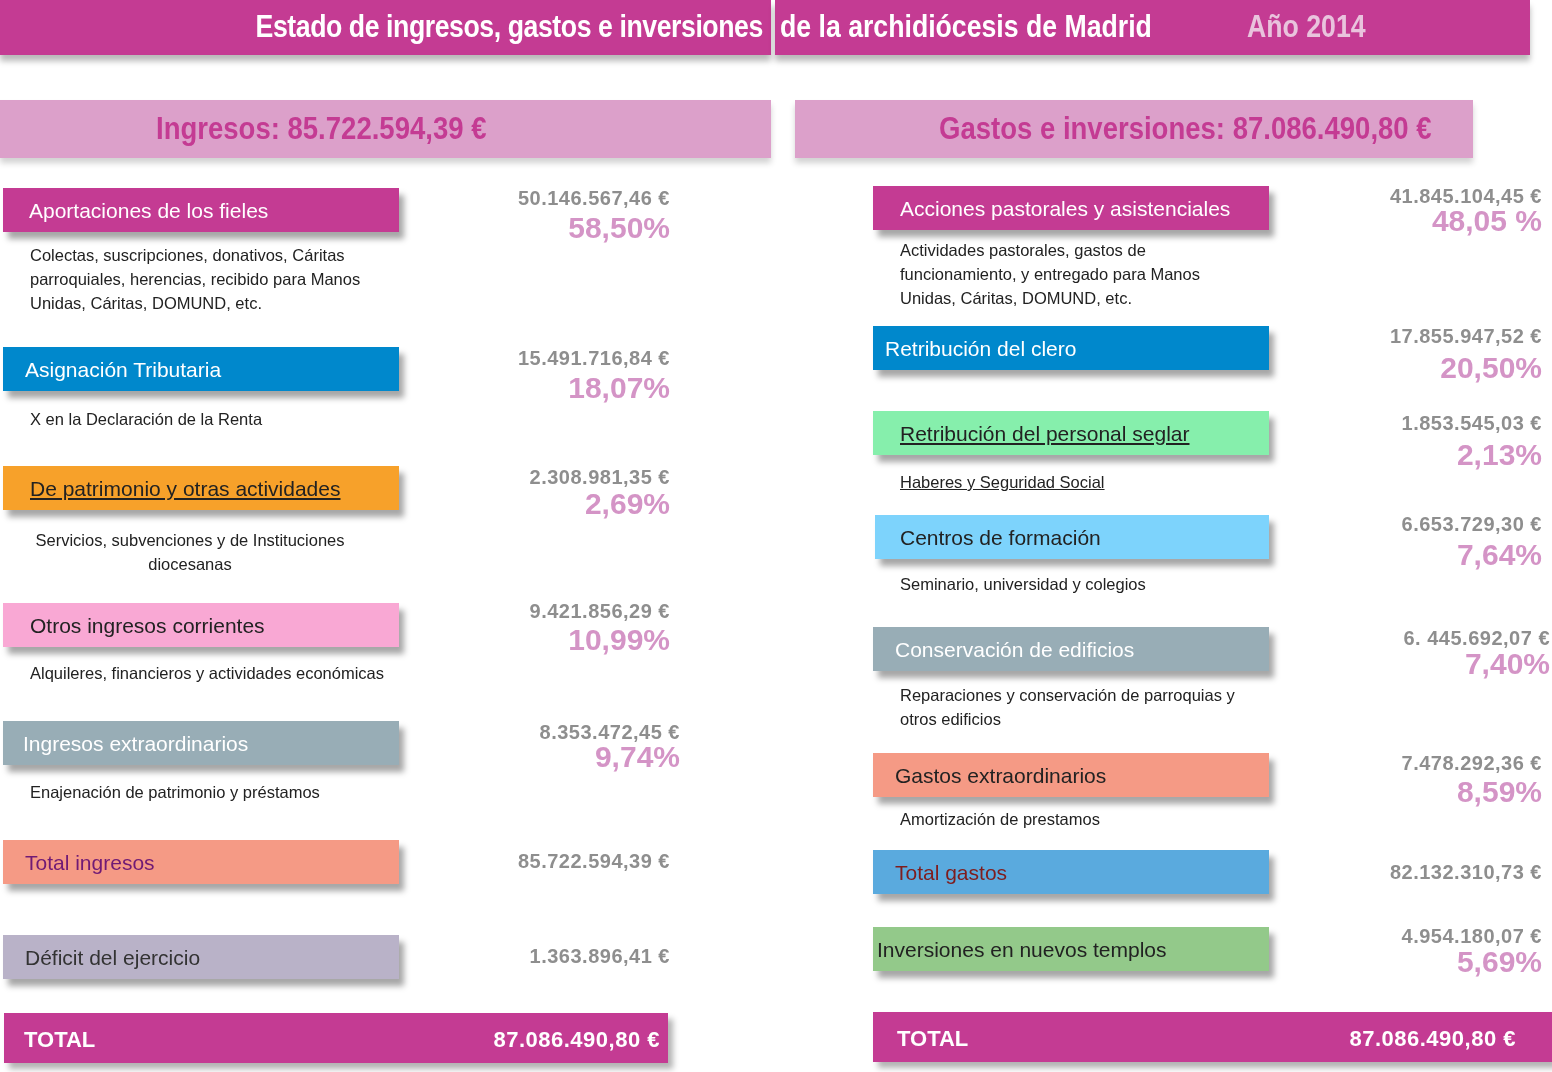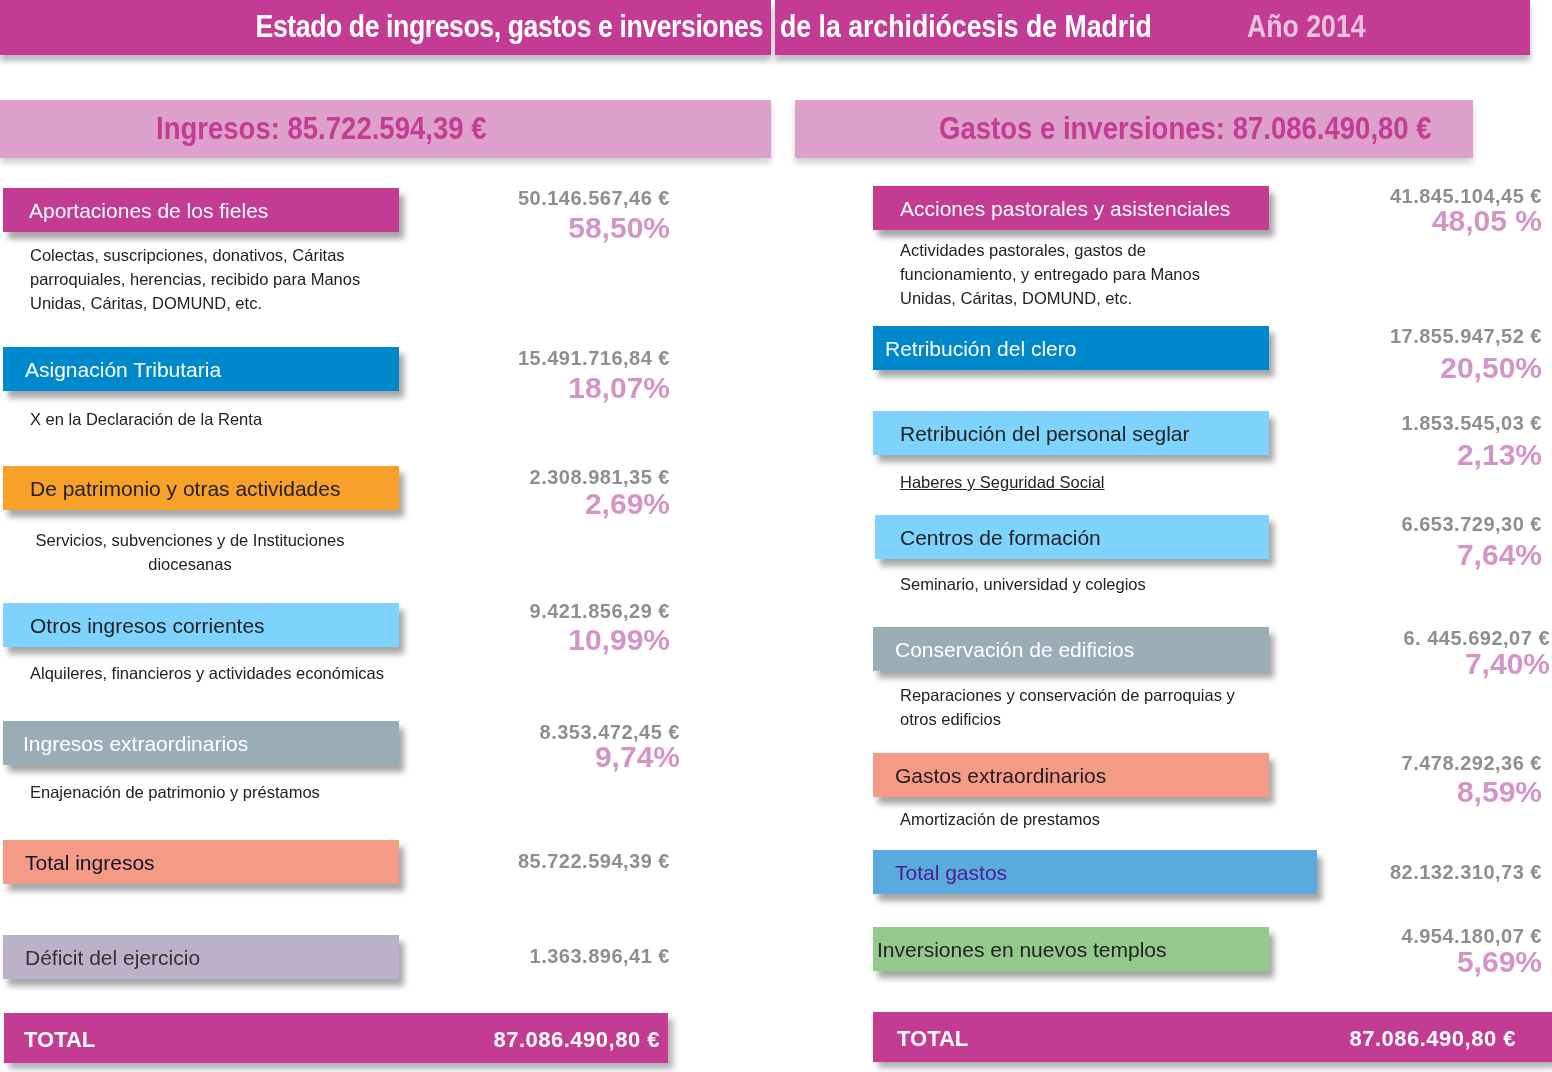--- a/index.html
+++ b/index.html
@@ -35,76 +35,76 @@
 <div class="abs cat" style="left:3px;top:188px;width:396px;background:#c43b93;color:#ffffff;">Aportaciones de los fieles</div>
 <div class="abs desc" style="left:30px;top:243px;width:340px;">Colectas, suscripciones, donativos, Cáritas parroquiales, herencias, recibido para Manos Unidas, Cáritas, DOMUND, etc.</div>
 <div class="abs amt" style="left:420px;top:187px;width:250px;">50.146.567,46 €</div>
 <div class="abs pct" style="left:420px;top:211px;width:250px;">58,50%</div>
 
 <div class="abs cat" style="left:3px;top:347px;width:396px;background:#0088cc;color:#ffffff;padding-left:22px;">Asignación Tributaria</div>
 <div class="abs desc" style="left:30px;top:407px;width:340px;">X en la Declaración de la Renta</div>
 <div class="abs amt" style="left:420px;top:347px;width:250px;">15.491.716,84 €</div>
 <div class="abs pct" style="left:420px;top:371px;width:250px;">18,07%</div>
 
-<div class="abs cat" style="left:3px;top:466px;width:396px;background:#f7a12a;color:#222222;padding-left:27px;">De patrimonio y otras actividades</div>
+<div class="abs cat" style="left:3px;top:466px;width:396px;background:#f7a12a;color:#222222;padding-left:27px;text-decoration:underline;">De patrimonio y otras actividades</div>
 <div class="abs desc" style="left:30px;top:528px;width:320px;text-align:center;">Servicios, subvenciones y de Instituciones diocesanas</div>
 <div class="abs amt" style="left:420px;top:466px;width:250px;">2.308.981,35 €</div>
 <div class="abs pct" style="left:420px;top:487px;width:250px;">2,69%</div>
 
-<div class="abs cat" style="left:3px;top:603px;width:396px;background:#7dd3fc;color:#222222;padding-left:27px;">Otros ingresos corrientes</div>
+<div class="abs cat" style="left:3px;top:603px;width:396px;background:#f9a8d4;color:#222222;padding-left:27px;">Otros ingresos corrientes</div>
 <div class="abs desc" style="left:30px;top:661px;width:380px;">Alquileres, financieros y actividades económicas</div>
 <div class="abs amt" style="left:420px;top:600px;width:250px;">9.421.856,29 €</div>
 <div class="abs pct" style="left:420px;top:623px;width:250px;">10,99%</div>
 
 <div class="abs cat" style="left:3px;top:721px;width:396px;background:#98adb6;color:#ffffff;padding-left:20px;">Ingresos extraordinarios</div>
 <div class="abs desc" style="left:30px;top:780px;width:360px;">Enajenación de patrimonio y préstamos</div>
 <div class="abs amt" style="left:430px;top:721px;width:250px;">8.353.472,45 €</div>
 <div class="abs pct" style="left:430px;top:740px;width:250px;">9,74%</div>
 
-<div class="abs cat" style="left:3px;top:840px;width:396px;background:#f59a85;color:#0f172a;padding-left:22px;">Total ingresos</div>
+<div class="abs cat" style="left:3px;top:840px;width:396px;background:#f59a85;color:#701a75;padding-left:22px;">Total ingresos</div>
 <div class="abs amt" style="left:420px;top:850px;width:250px;">85.722.594,39 €</div>
 
 <div class="abs cat" style="left:3px;top:935px;width:396px;background:#b9b2c8;color:#333333;padding-left:22px;">Déficit del ejercicio</div>
 <div class="abs amt" style="left:420px;top:945px;width:250px;">1.363.896,41 €</div>
 
 <div class="abs total-bar" style="left:4px;top:1013px;width:664px;">
   <span style="position:absolute;left:20px;">TOTAL</span>
   <span style="position:absolute;right:8px;letter-spacing:0.5px;">87.086.490,80 €</span>
 </div>
 
 <div class="abs cat" style="left:873px;top:186px;width:396px;background:#c43b93;color:#ffffff;padding-left:27px;">Acciones pastorales y asistenciales</div>
 <div class="abs desc" style="left:900px;top:238px;width:360px;">Actividades pastorales, gastos de funcionamiento, y entregado para Manos Unidas, Cáritas, DOMUND, etc.</div>
 <div class="abs amt" style="left:1290px;top:185px;width:252px;">41.845.104,45 €</div>
 <div class="abs pct" style="left:1290px;top:204px;width:252px;">48,05 %</div>
 
 <div class="abs cat" style="left:873px;top:326px;width:396px;background:#0088cc;color:#ffffff;padding-left:12px;">Retribución del clero</div>
 <div class="abs amt" style="left:1290px;top:325px;width:252px;">17.855.947,52 €</div>
 <div class="abs pct" style="left:1290px;top:351px;width:252px;">20,50%</div>
 
-<div class="abs cat" style="left:873px;top:411px;width:396px;background:#7dd3fc;color:#222222;padding-left:27px;">Retribución del personal seglar</div>
+<div class="abs cat" style="left:873px;top:411px;width:396px;background:#86efac;color:#222222;padding-left:27px;text-decoration:underline;">Retribución del personal seglar</div>
 <div class="abs desc" style="left:900px;top:470px;width:360px;text-decoration:underline;">Haberes y Seguridad Social</div>
 <div class="abs amt" style="left:1290px;top:412px;width:252px;">1.853.545,03 €</div>
 <div class="abs pct" style="left:1290px;top:438px;width:252px;">2,13%</div>
 
 <div class="abs cat" style="left:875px;top:515px;width:394px;background:#7dd3fc;color:#222222;padding-left:25px;">Centros de formación</div>
 <div class="abs desc" style="left:900px;top:572px;width:360px;">Seminario, universidad y colegios</div>
 <div class="abs amt" style="left:1290px;top:513px;width:252px;">6.653.729,30 €</div>
 <div class="abs pct" style="left:1290px;top:538px;width:252px;">7,64%</div>
 
 <div class="abs cat" style="left:873px;top:627px;width:396px;background:#98adb6;color:#ffffff;padding-left:22px;">Conservación de edificios</div>
 <div class="abs desc" style="left:900px;top:683px;width:340px;">Reparaciones y conservación de parroquias y otros edificios</div>
 <div class="abs amt" style="left:1298px;top:627px;width:252px;">6. 445.692,07 €</div>
 <div class="abs pct" style="left:1298px;top:647px;width:252px;">7,40%</div>
 
 <div class="abs cat" style="left:873px;top:753px;width:396px;background:#f59a85;color:#222222;padding-left:22px;">Gastos extraordinarios</div>
 <div class="abs desc" style="left:900px;top:807px;width:360px;">Amortización de prestamos</div>
 <div class="abs amt" style="left:1290px;top:752px;width:252px;">7.478.292,36 €</div>
 <div class="abs pct" style="left:1290px;top:775px;width:252px;">8,59%</div>
 
-<div class="abs cat" style="left:873px;top:850px;width:444px;background:#5aaade;color:#4c1d95;padding-left:22px;">Total gastos</div>
+<div class="abs cat" style="left:873px;top:850px;width:396px;background:#5aaade;color:#7f1d1d;padding-left:22px;">Total gastos</div>
 <div class="abs amt" style="left:1290px;top:861px;width:252px;">82.132.310,73 €</div>
 
 <div class="abs cat" style="left:873px;top:927px;width:396px;background:#93c98a;color:#222222;padding-left:4px;">Inversiones en nuevos templos</div>
 <div class="abs amt" style="left:1290px;top:925px;width:252px;">4.954.180,07 €</div>
 <div class="abs pct" style="left:1290px;top:945px;width:252px;">5,69%</div>
 
 <div class="abs total-bar" style="left:873px;top:1012px;width:679px;">
   <span style="position:absolute;left:24px;">TOTAL</span>
   <span style="position:absolute;right:36px;letter-spacing:0.5px;">87.086.490,80 €</span>
 </div>

